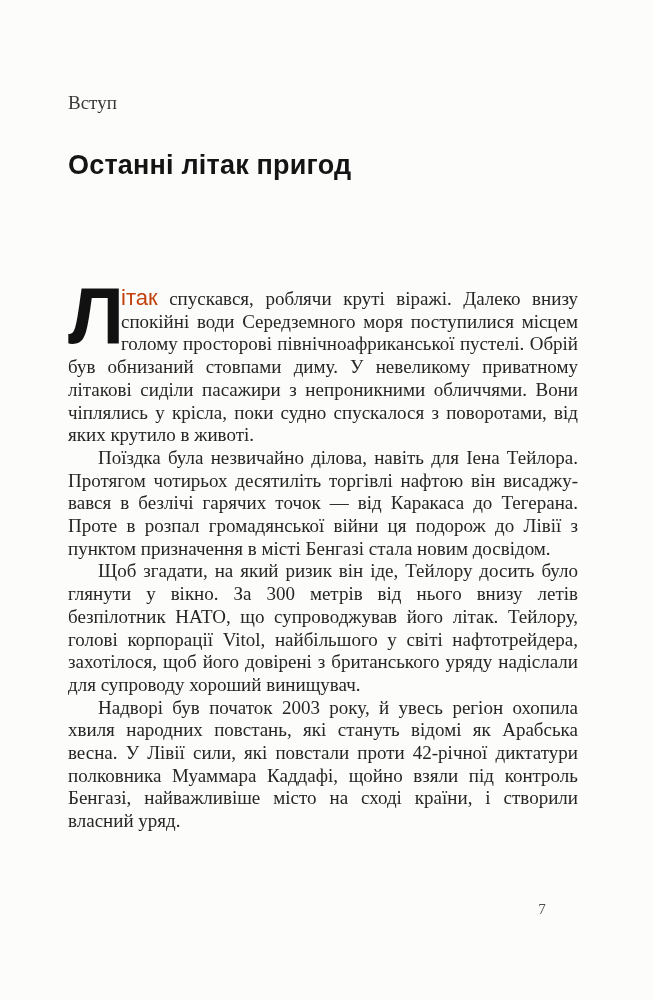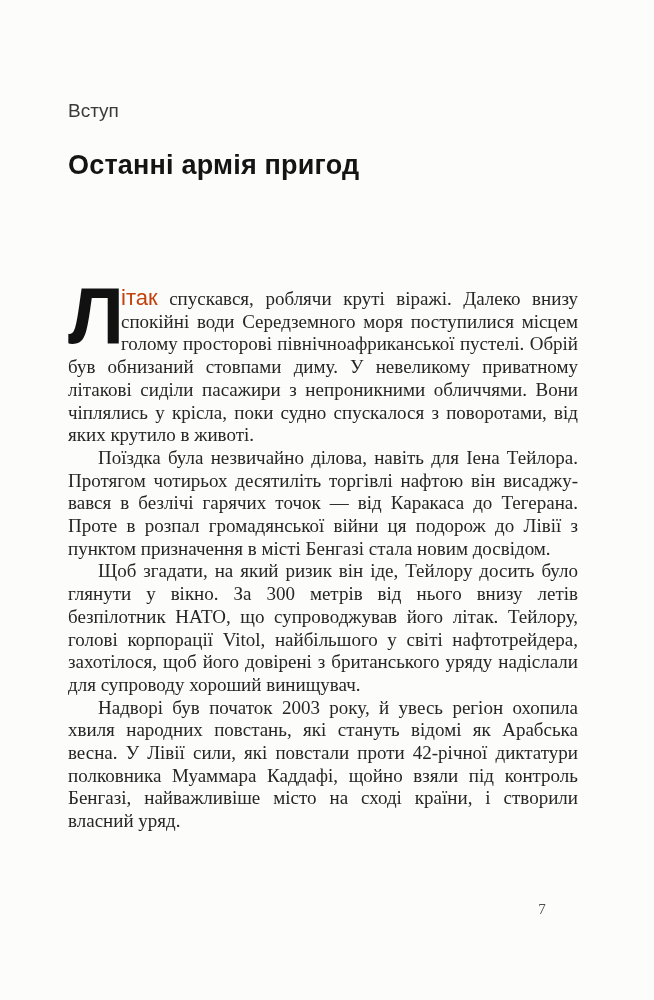--- a/index.html
+++ b/index.html
@@ -12,22 +12,22 @@
     width: 654px;
     height: 1000px;
     margin: 0 auto;
     background: #fcfcfb;
     color: #262626;
     overflow: hidden;
   }
   .section-label {
     position: absolute;
     left: 68px;
-    top: 100px;
-    font-family: Liberation Sans, sans-serif;
+    top: 92px;
+    font-family: Liberation Serif, serif;
     font-size: 19px;
     line-height: 22px;
     color: #3a3a3a;
   }
   .page-title {
     position: absolute;
     left: 68px;
     top: 131px;
     font-family: "Liberation Sans", sans-serif;
     font-weight: bold;
@@ -78,21 +78,21 @@
     font-size: 15px;
     color: #4d4d4d;
   }
 </style>
 </head>
 <body>
 
 <div class="page">
   <div class="section-label">Вступ</div>
 
-  <h1 class="page-title">Останні армія пригод</h1>
+  <h1 class="page-title">Останні літак пригод</h1>
 
   <div class="body-text">
       <p class="para"><span class="dropcap">Л</span><span class="lead-bold">ітак</span> спускався, роблячи круті віражі. Далеко внизу спокійні води Середземного моря поступи­лися місцем голому просторові північноафриканської пу­стелі. Обрій був обнизаний стовпами диму. У невеликому при­ватному літакові сиділи пасажири з непроникними обличчями. Вони чіплялись у крісла, поки судно спускалося з поворотами, від яких крутило в животі.</p>
       <p class="para indent">Поїздка була незвичайно ділова, навіть для Іена Тейлора. Протягом чотирьох десятиліть торгівлі нафтою він висаджу­вався в безлічі гарячих точок — від Каракаса до Тегерана. Про­те в розпал громадянської війни ця подорож до Лівії з пунктом призначення в місті Бенгазі стала новим досвідом.</p>
       <p class="para indent">Щоб згадати, на який ризик він іде, Тейлору досить було гля­нути у вікно. За 300 метрів від нього внизу летів безпілотник НАТО, що супроводжував його літак. Тейлору, голові корпора­ції Vitol, найбільшого у світі нафтотрейдера, захотілося, щоб йо­го довірені з британського уряду надіслали для супроводу хоро­ший винищувач.</p>
       <p class="para indent">Надворі був початок 2003 року, й увесь регіон охопила хвиля народних повстань, які стануть відомі як Арабська весна. У Лівії сили, які повстали проти 42-річної диктатури полковника Му­аммара Каддафі, щойно взяли під контроль Бенгазі, найважли­віше місто на сході країни, і створили власний уряд.</p>
     </div>
 
   <div class="page-number">7</div>
 </div>

